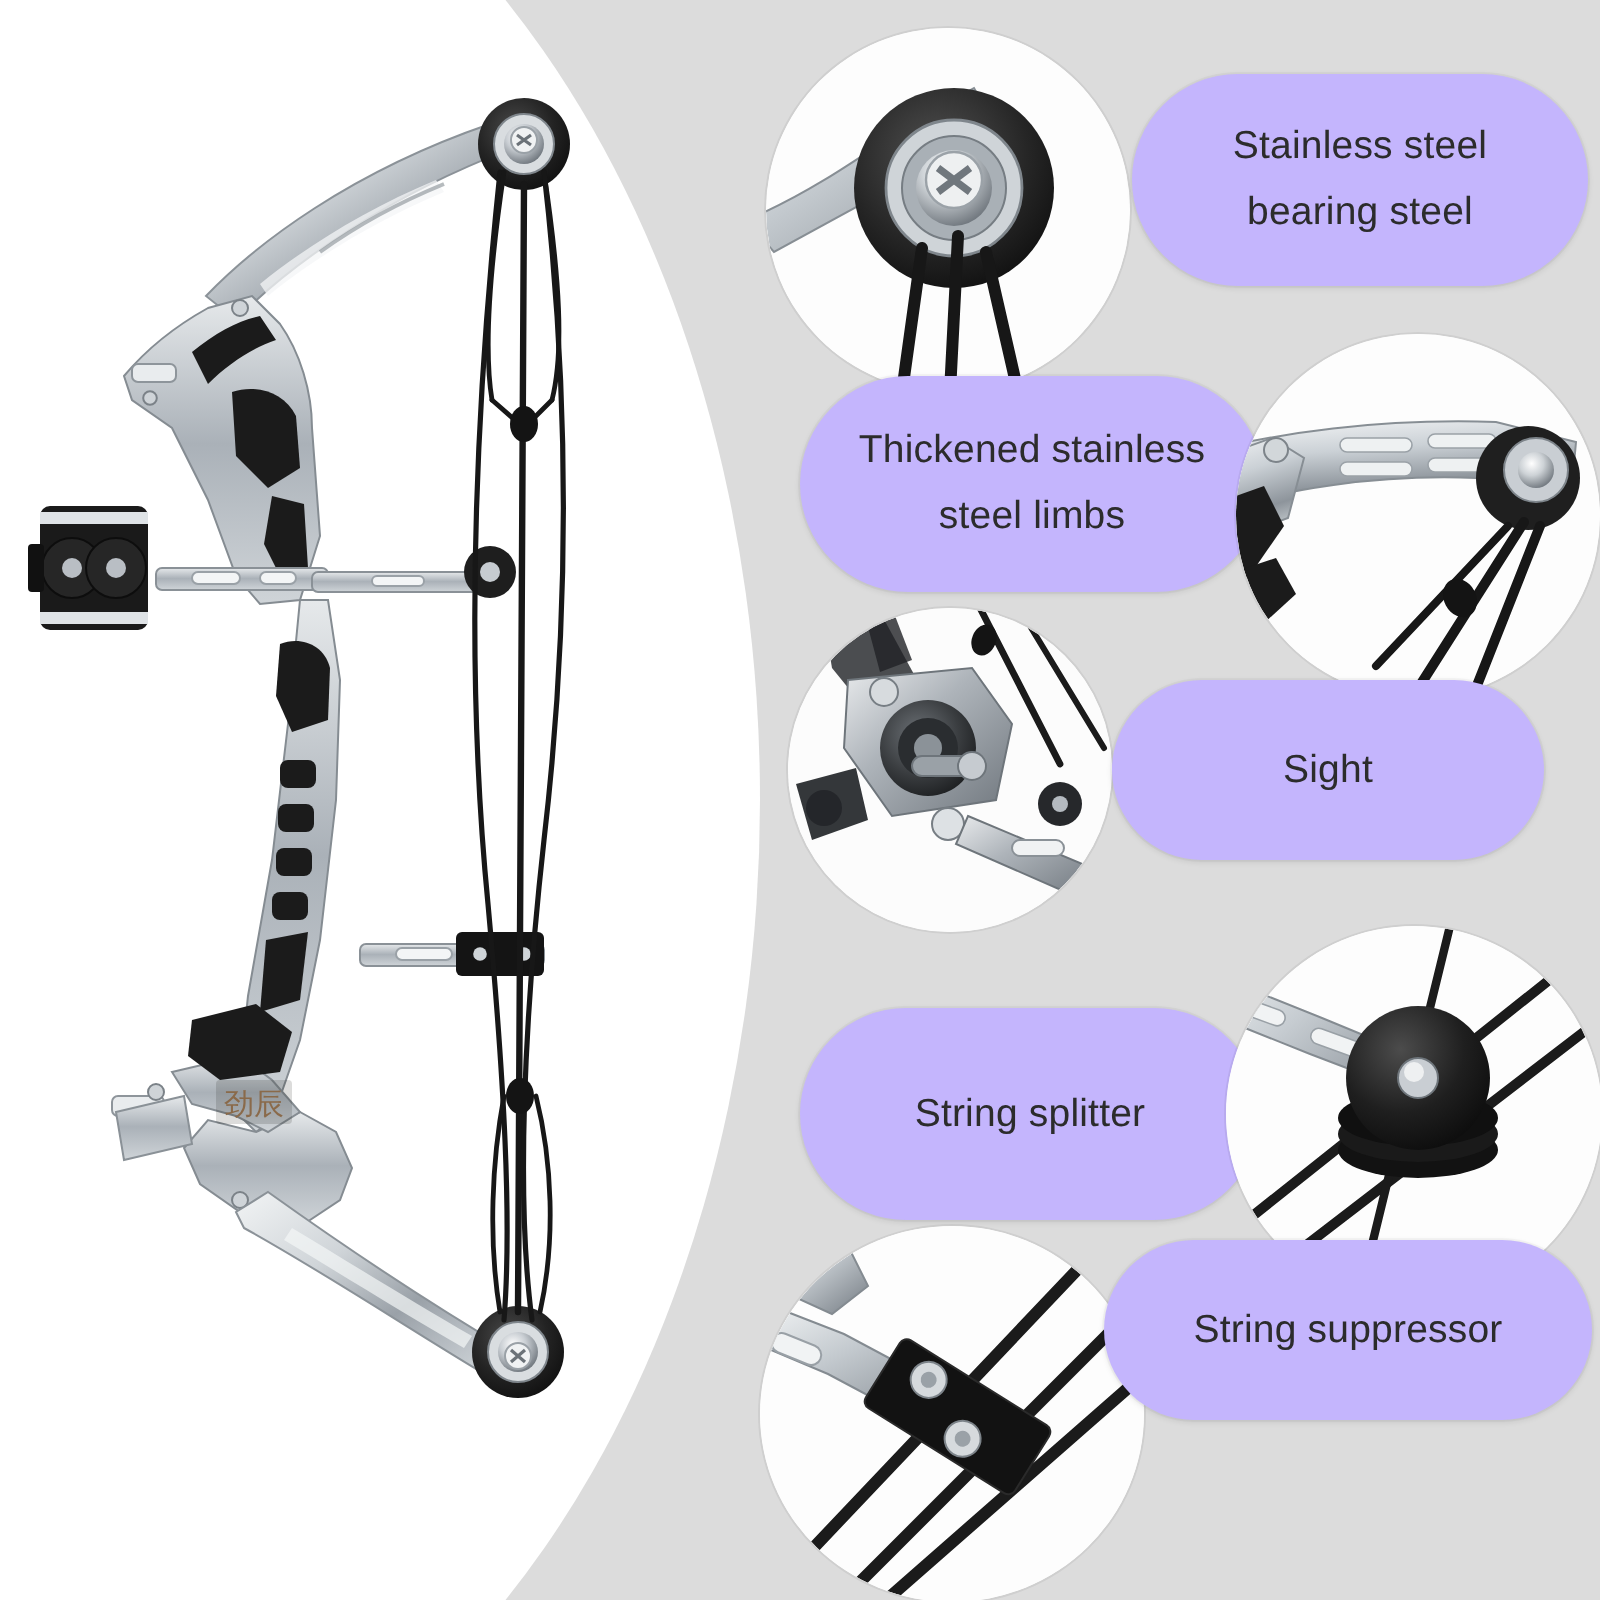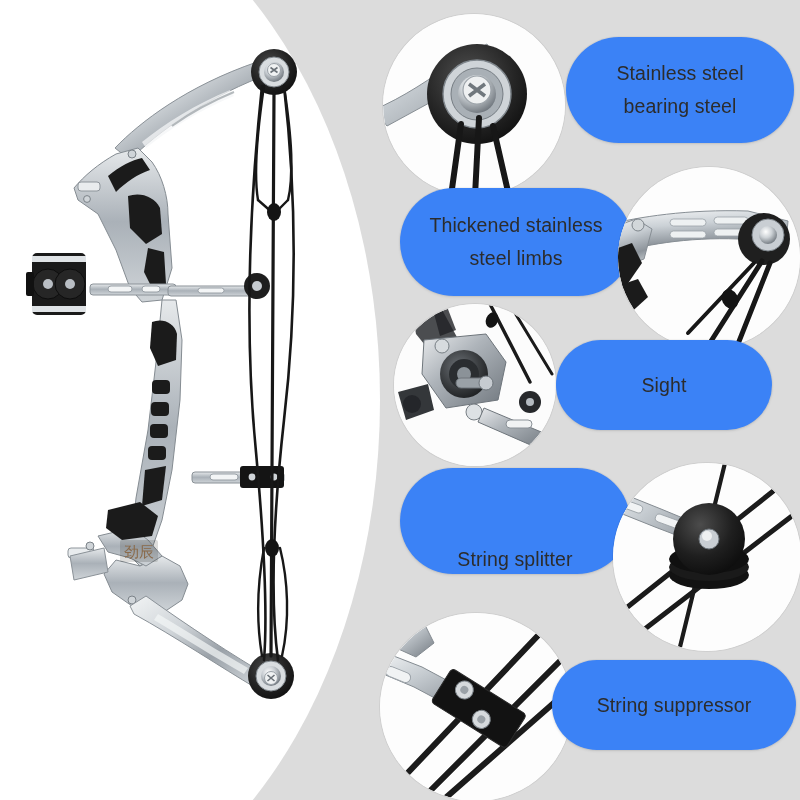--- a/index.html
+++ b/index.html
@@ -11,57 +11,57 @@
     position:relative;
   }
   #stage{position:absolute;inset:0;width:800px;height:800px;}
 
   
   .bg-gray{position:absolute;inset:0;background:#dcdcdc;}
   .bg-arc{position:absolute;left:-360px;top:-130px;width:740px;height:1060px;
           background:#ffffff;border-radius:50% / 50%;}
 
   
-  .product{position:absolute;left:12px;top:0;width:360px;height:676px;}
+  .product{position:absolute;left:0;top:0;width:360px;height:676px;}
   .product svg{display:block;width:360px;height:800px;}
 
   
   .callout{position:absolute;}
   .detail-circle{
     position:absolute;border-radius:50%;overflow:hidden;
     background:#fdfdfd;
     box-shadow:0 0 0 1px rgba(0,0,0,0.06);
   }
   .detail-circle svg{display:block;}
   .pill{
-    position:absolute;background:#3b82f6;border-radius:999px;
+    position:absolute;background:#c4b5fd;border-radius:999px;
     box-shadow:0 1px 3px rgba(0,0,0,0.10), 0 0 0 1px rgba(0,0,0,0.03);
     display:flex;align-items:center;justify-content:center;
     color:#2c2c2c;
     text-align:center;
     box-sizing:border-box;
   }
   .pill .lbl{display:block;line-height:1.55;font-size:19.5px;letter-spacing:.1px;}
   .pill.two-line .lbl{line-height:1.7;}
 
   
   #c1-circle{left:383px;top:14px;width:182px;height:182px;}
   #c1-pill  {left:566px;top:37px;width:228px;height:106px;padding:0 14px;}
 
   #c2-pill  {left:400px;top:188px;width:232px;height:108px;padding:0 12px;}
   #c2-circle{left:618px;top:167px;width:182px;height:182px;}
 
   #c3-circle{left:394px;top:304px;width:162px;height:162px;}
   #c3-pill  {left:556px;top:340px;width:216px;height:90px;padding:0 14px;align-items:center;}
 
-  #c4-pill  {left:400px;top:468px;width:230px;height:106px;padding:0 12px;align-items:flex-end;}
+  #c4-pill  {left:400px;top:504px;width:230px;height:106px;padding:0 12px;}
   #c4-circle{left:613px;top:463px;width:188px;height:188px;}
 
   #c5-circle{left:380px;top:613px;width:192px;height:188px;}
-  #c5-pill  {left:552px;top:660px;width:244px;height:90px;padding:0 12px;}
+  #c5-pill  {left:552px;top:620px;width:244px;height:90px;padding:0 12px;}
 </style>
 </head>
 <body>
 
 <div id="stage">
 
   <div class="bg-gray"></div>
   <div class="bg-arc"></div>
 
   <div class="product">

